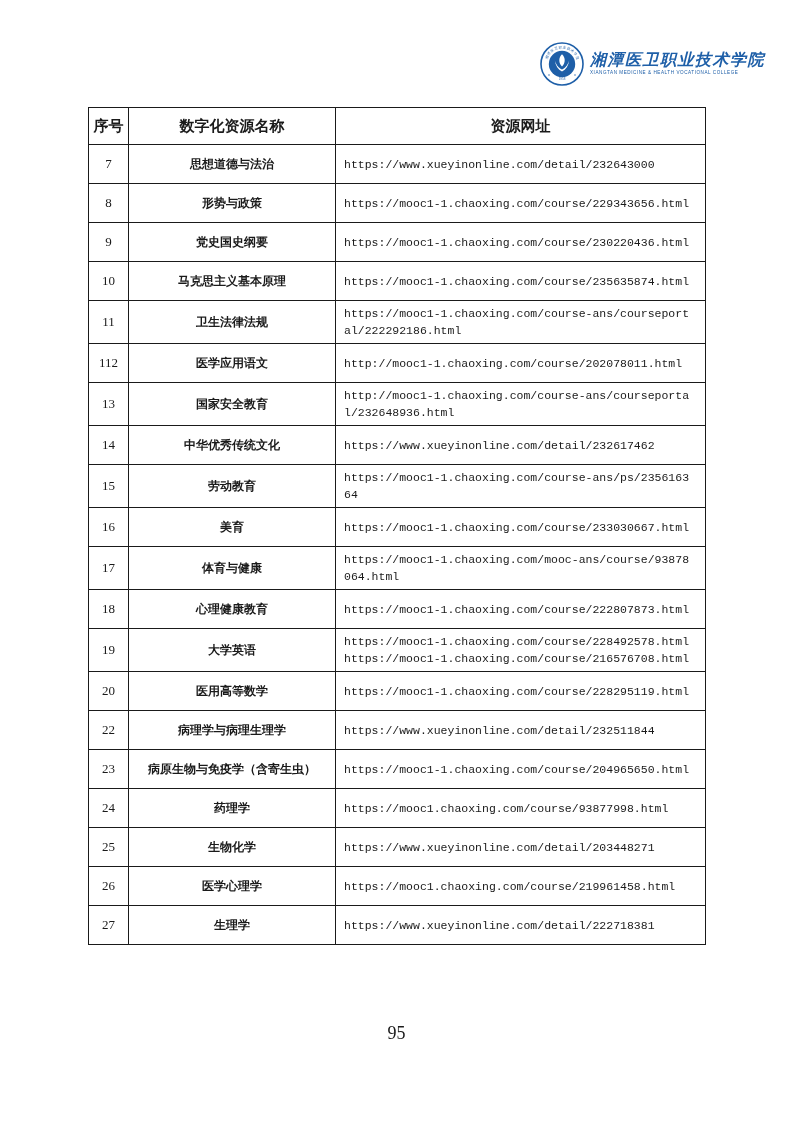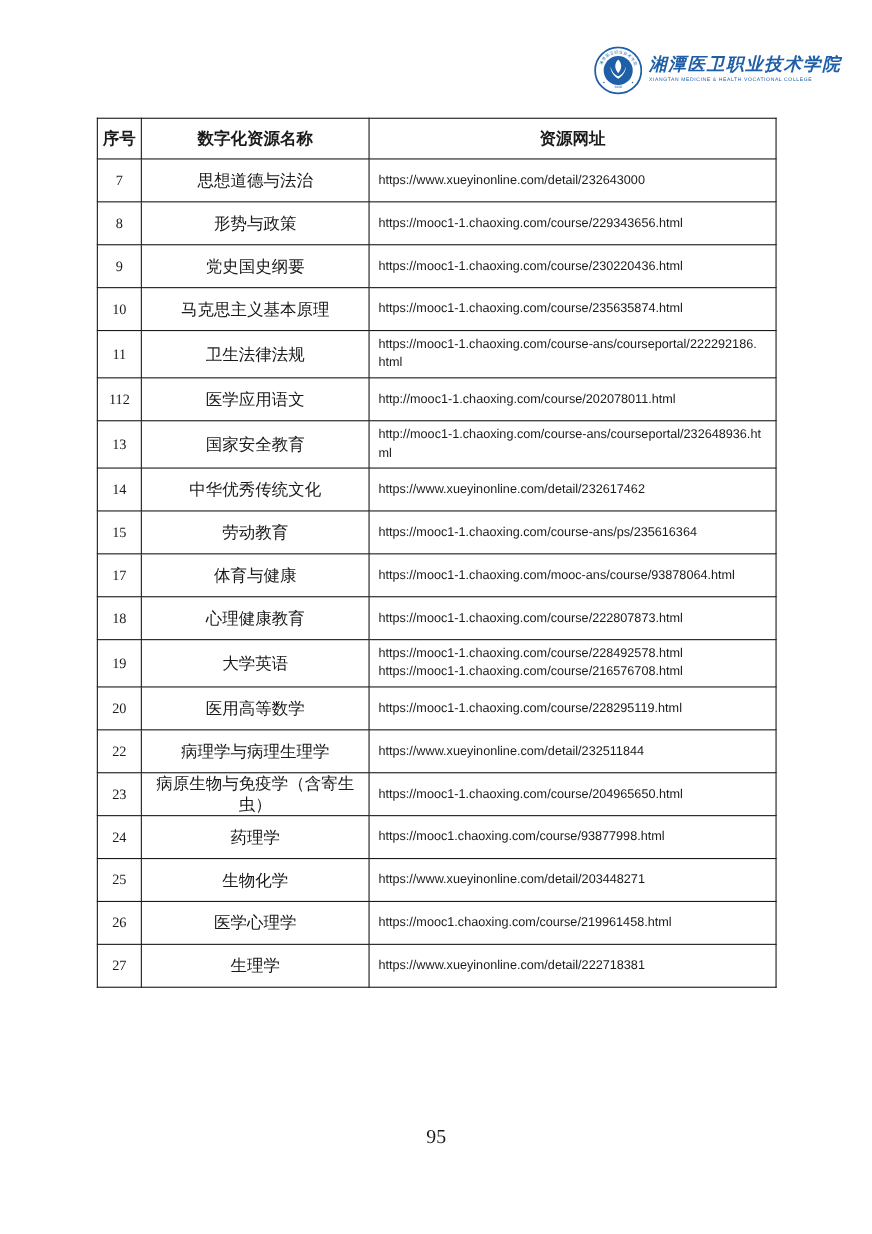--- a/index.html
+++ b/index.html
@@ -76,25 +76,26 @@
     padding: 0 2px;
   }
   td.col-no {
     text-align: center;
     font-size: 13px;
     height: 38px;
     padding: 0 1px;
   }
   td.col-name {
     text-align: center;
-    font-size: 15px;
+    font-size: 12px;
     padding: 0 2px;
+    font-weight: bold;
   }
   td.col-url {
-    font-family: Liberation Sans, sans-serif;
+    font-family: Liberation Mono, monospace;
     font-size: 11.5px;
     line-height: 17px;
     padding: 4px 12px 4px 8px;
     word-break: break-all;
     text-align: left;
     margin-top: 12px;
   }
   .url-line { word-break: break-all; }
 
   
@@ -207,20 +208,27 @@
           </td>
         </tr>
         <tr>
           <td class="col-no">15</td>
           <td class="col-name">劳动教育</td>
           <td class="col-url">
             <div class="url-line">https://mooc1-1.chaoxing.com/course-ans/ps/235616364</div>
           </td>
         </tr>
         <tr>
+          <td class="col-no">16</td>
+          <td class="col-name">美育</td>
+          <td class="col-url">
+            <div class="url-line">https://mooc1-1.chaoxing.com/course/233030667.html</div>
+          </td>
+        </tr>
+        <tr>
           <td class="col-no">17</td>
           <td class="col-name">体育与健康</td>
           <td class="col-url">
             <div class="url-line">https://mooc1-1.chaoxing.com/mooc-ans/course/93878064.html</div>
           </td>
         </tr>
         <tr>
           <td class="col-no">18</td>
           <td class="col-name">心理健康教育</td>
           <td class="col-url">

